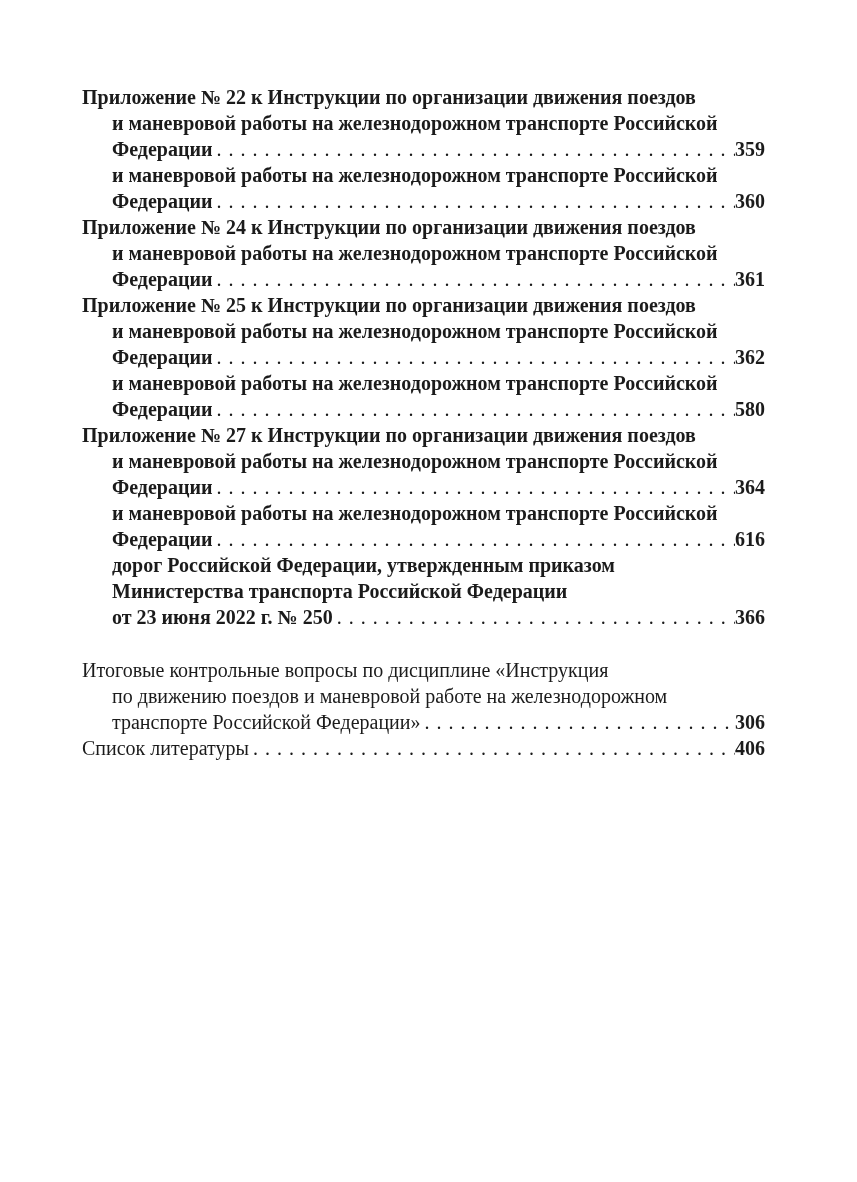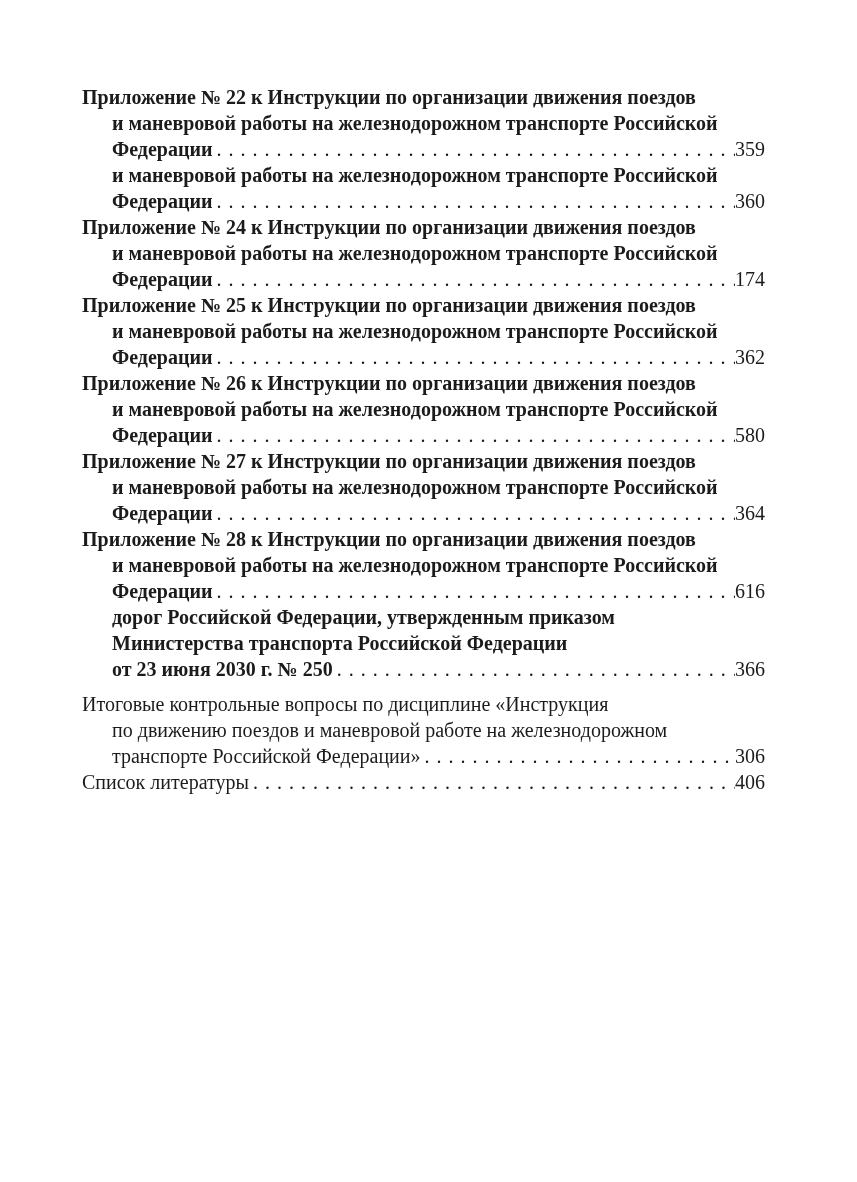--- a/index.html
+++ b/index.html
@@ -19,21 +19,21 @@
     height: 1182px;
     padding: 84px 92px 0 82px;
     font-family: "Liberation Serif", "DejaVu Serif", serif;
     font-size: 20px;
     line-height: 26px;
     color: #1b1b1b;
   }
   .toc-list { width: 100%; }
   .entry { font-weight: normal; }
   .entry.bold { font-weight: bold; }
-  .entry.gap { margin-top: 9px; }
+  .entry.gap { margin-top: 27px; }
   .line {
     white-space: nowrap;
   }
   .line.cont {
     padding-left: 30px;
   }
   .lastline {
     display: flex;
     align-items: baseline;
   }
@@ -45,21 +45,21 @@
     flex: 1 1 auto;
     overflow: hidden;
     white-space: nowrap;
     font-weight: normal;
     margin-left: 4px;
     letter-spacing: 1px;
   }
   .pagenum {
     flex: 0 0 auto;
     white-space: nowrap;
-    font-weight: normal;
+    font-weight: bold;
     text-align: right;
   }
 </style>
 </head>
 <body>
 
 <div class="page">
   <div class="toc-list">
       <div class="entry bold">
         <div class="line">Приложение № 22 к Инструкции по организации движения поездов</div>
@@ -77,64 +77,62 @@
           <span class="dotfill" aria-hidden="true">. . . . . . . . . . . . . . . . . . . . . . . . . . . . . . . . . . . . . . . . . . . . . . . . . . . . . . . . . . . . . . . . . . . . . . . . . . . . . . . . . . . . . . . . . . </span>
           <span class="pagenum">360</span>
         </div>
       </div>
       <div class="entry bold">
         <div class="line">Приложение № 24 к Инструкции по организации движения поездов</div>
         <div class="line cont">и маневровой работы на железнодорожном транспорте Российской</div>
         <div class="line lastline cont">
           <span class="tail">Федерации</span>
           <span class="dotfill" aria-hidden="true">. . . . . . . . . . . . . . . . . . . . . . . . . . . . . . . . . . . . . . . . . . . . . . . . . . . . . . . . . . . . . . . . . . . . . . . . . . . . . . . . . . . . . . . . . . </span>
-          <span class="pagenum">174</span>
+          <span class="pagenum">361</span>
         </div>
       </div>
       <div class="entry bold">
         <div class="line">Приложение № 25 к Инструкции по организации движения поездов</div>
         <div class="line cont">и маневровой работы на железнодорожном транспорте Российской</div>
         <div class="line lastline cont">
           <span class="tail">Федерации</span>
           <span class="dotfill" aria-hidden="true">. . . . . . . . . . . . . . . . . . . . . . . . . . . . . . . . . . . . . . . . . . . . . . . . . . . . . . . . . . . . . . . . . . . . . . . . . . . . . . . . . . . . . . . . . . </span>
           <span class="pagenum">362</span>
         </div>
       </div>
       <div class="entry bold">
-        <div class="line">Приложение № 26 к Инструкции по организации движения поездов</div>
         <div class="line cont">и маневровой работы на железнодорожном транспорте Российской</div>
         <div class="line lastline cont">
           <span class="tail">Федерации</span>
           <span class="dotfill" aria-hidden="true">. . . . . . . . . . . . . . . . . . . . . . . . . . . . . . . . . . . . . . . . . . . . . . . . . . . . . . . . . . . . . . . . . . . . . . . . . . . . . . . . . . . . . . . . . . </span>
           <span class="pagenum">580</span>
         </div>
       </div>
       <div class="entry bold">
         <div class="line">Приложение № 27 к Инструкции по организации движения поездов</div>
         <div class="line cont">и маневровой работы на железнодорожном транспорте Российской</div>
         <div class="line lastline cont">
           <span class="tail">Федерации</span>
           <span class="dotfill" aria-hidden="true">. . . . . . . . . . . . . . . . . . . . . . . . . . . . . . . . . . . . . . . . . . . . . . . . . . . . . . . . . . . . . . . . . . . . . . . . . . . . . . . . . . . . . . . . . . </span>
           <span class="pagenum">364</span>
         </div>
       </div>
       <div class="entry bold">
-        <div class="line">Приложение № 28 к Инструкции по организации движения поездов</div>
         <div class="line cont">и маневровой работы на железнодорожном транспорте Российской</div>
         <div class="line lastline cont">
           <span class="tail">Федерации</span>
           <span class="dotfill" aria-hidden="true">. . . . . . . . . . . . . . . . . . . . . . . . . . . . . . . . . . . . . . . . . . . . . . . . . . . . . . . . . . . . . . . . . . . . . . . . . . . . . . . . . . . . . . . . . . </span>
           <span class="pagenum">616</span>
         </div>
       </div>
       <div class="entry bold">
         <div class="line cont">дорог Российской Федерации, утвержденным приказом</div>
         <div class="line cont">Министерства транспорта Российской Федерации</div>
         <div class="line lastline cont">
-          <span class="tail">от 23 июня 2030 г. № 250</span>
+          <span class="tail">от 23 июня 2022 г. № 250</span>
           <span class="dotfill" aria-hidden="true">. . . . . . . . . . . . . . . . . . . . . . . . . . . . . . . . . . . . . . . . . . . . . . . . . . . . . . . . . . . . . . . . . . . . . . . . . . . . . . . . . . . . . . . . . . </span>
           <span class="pagenum">366</span>
         </div>
       </div>
       <div class="entry regular gap">
         <div class="line">Итоговые контрольные вопросы по дисциплине «Инструкция</div>
         <div class="line cont">по движению поездов и маневровой работе на железнодорожном</div>
         <div class="line lastline cont">
           <span class="tail">транспорте Российской Федерации»</span>
           <span class="dotfill" aria-hidden="true">. . . . . . . . . . . . . . . . . . . . . . . . . . . . . . . . . . . . . . . . . . . . . . . . . . . . . . . . . . . . . . . . . . . . . . . . . . . . . . . . . . . . . . . . . . </span>

